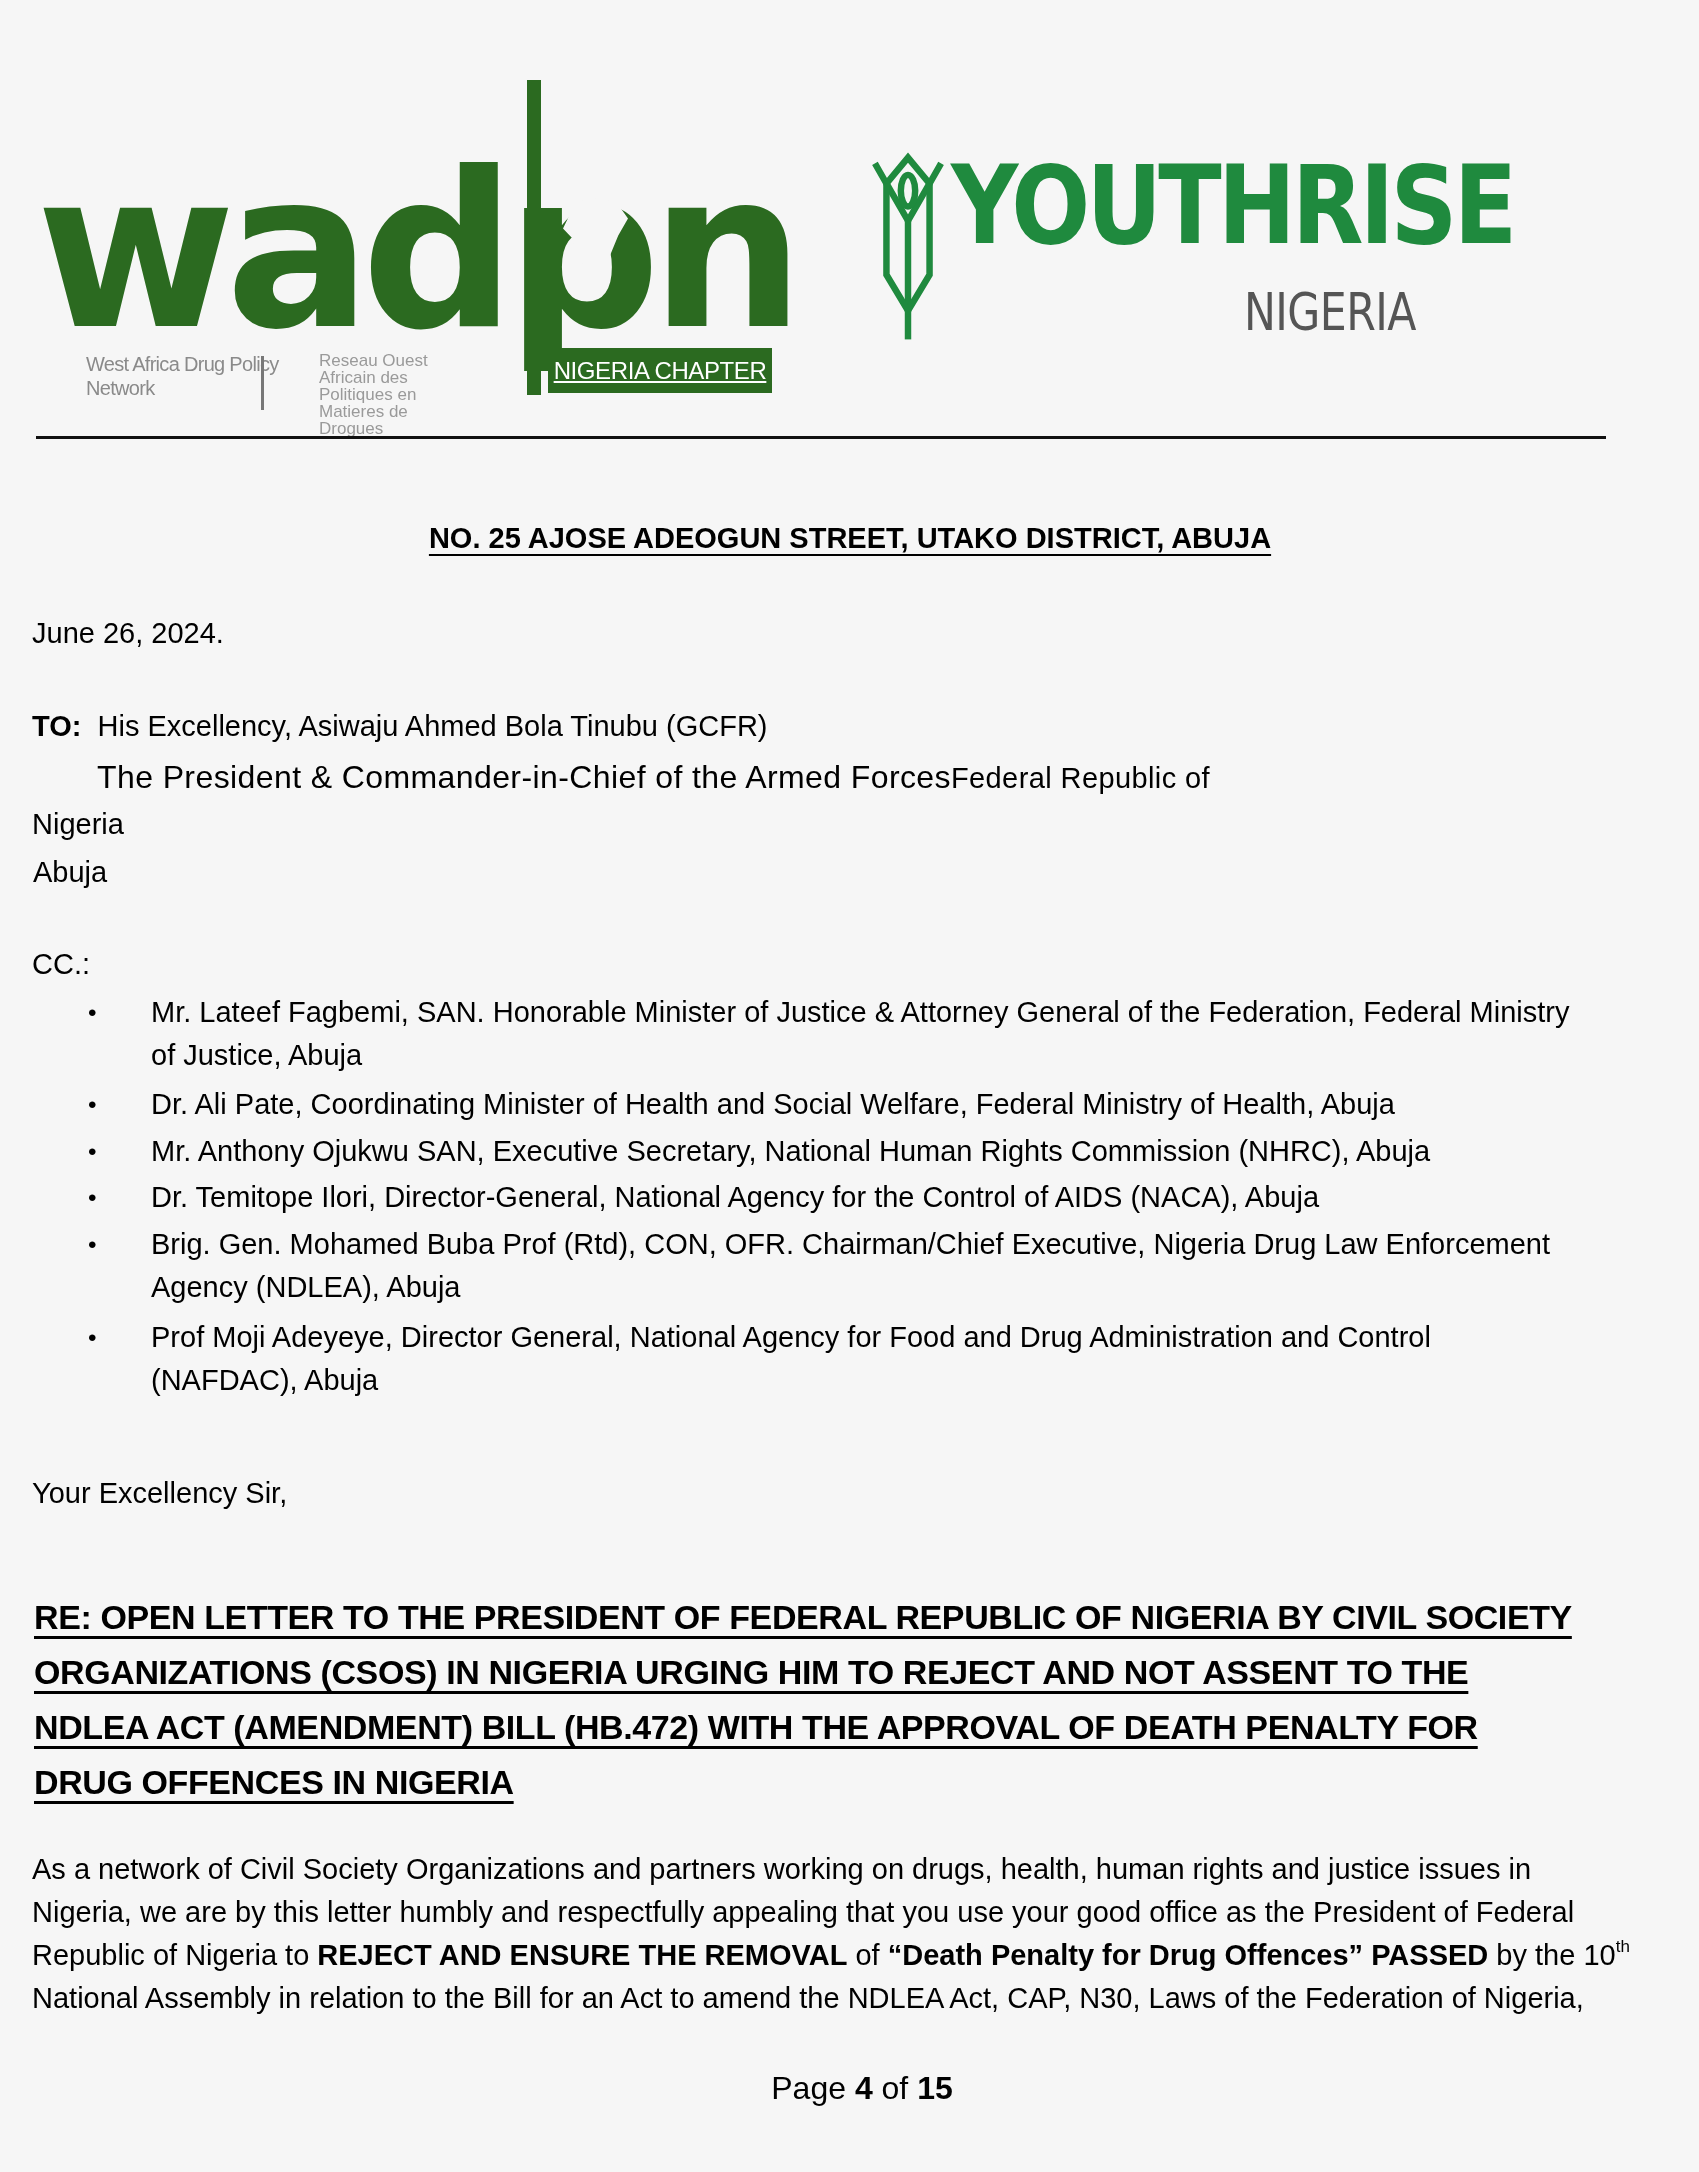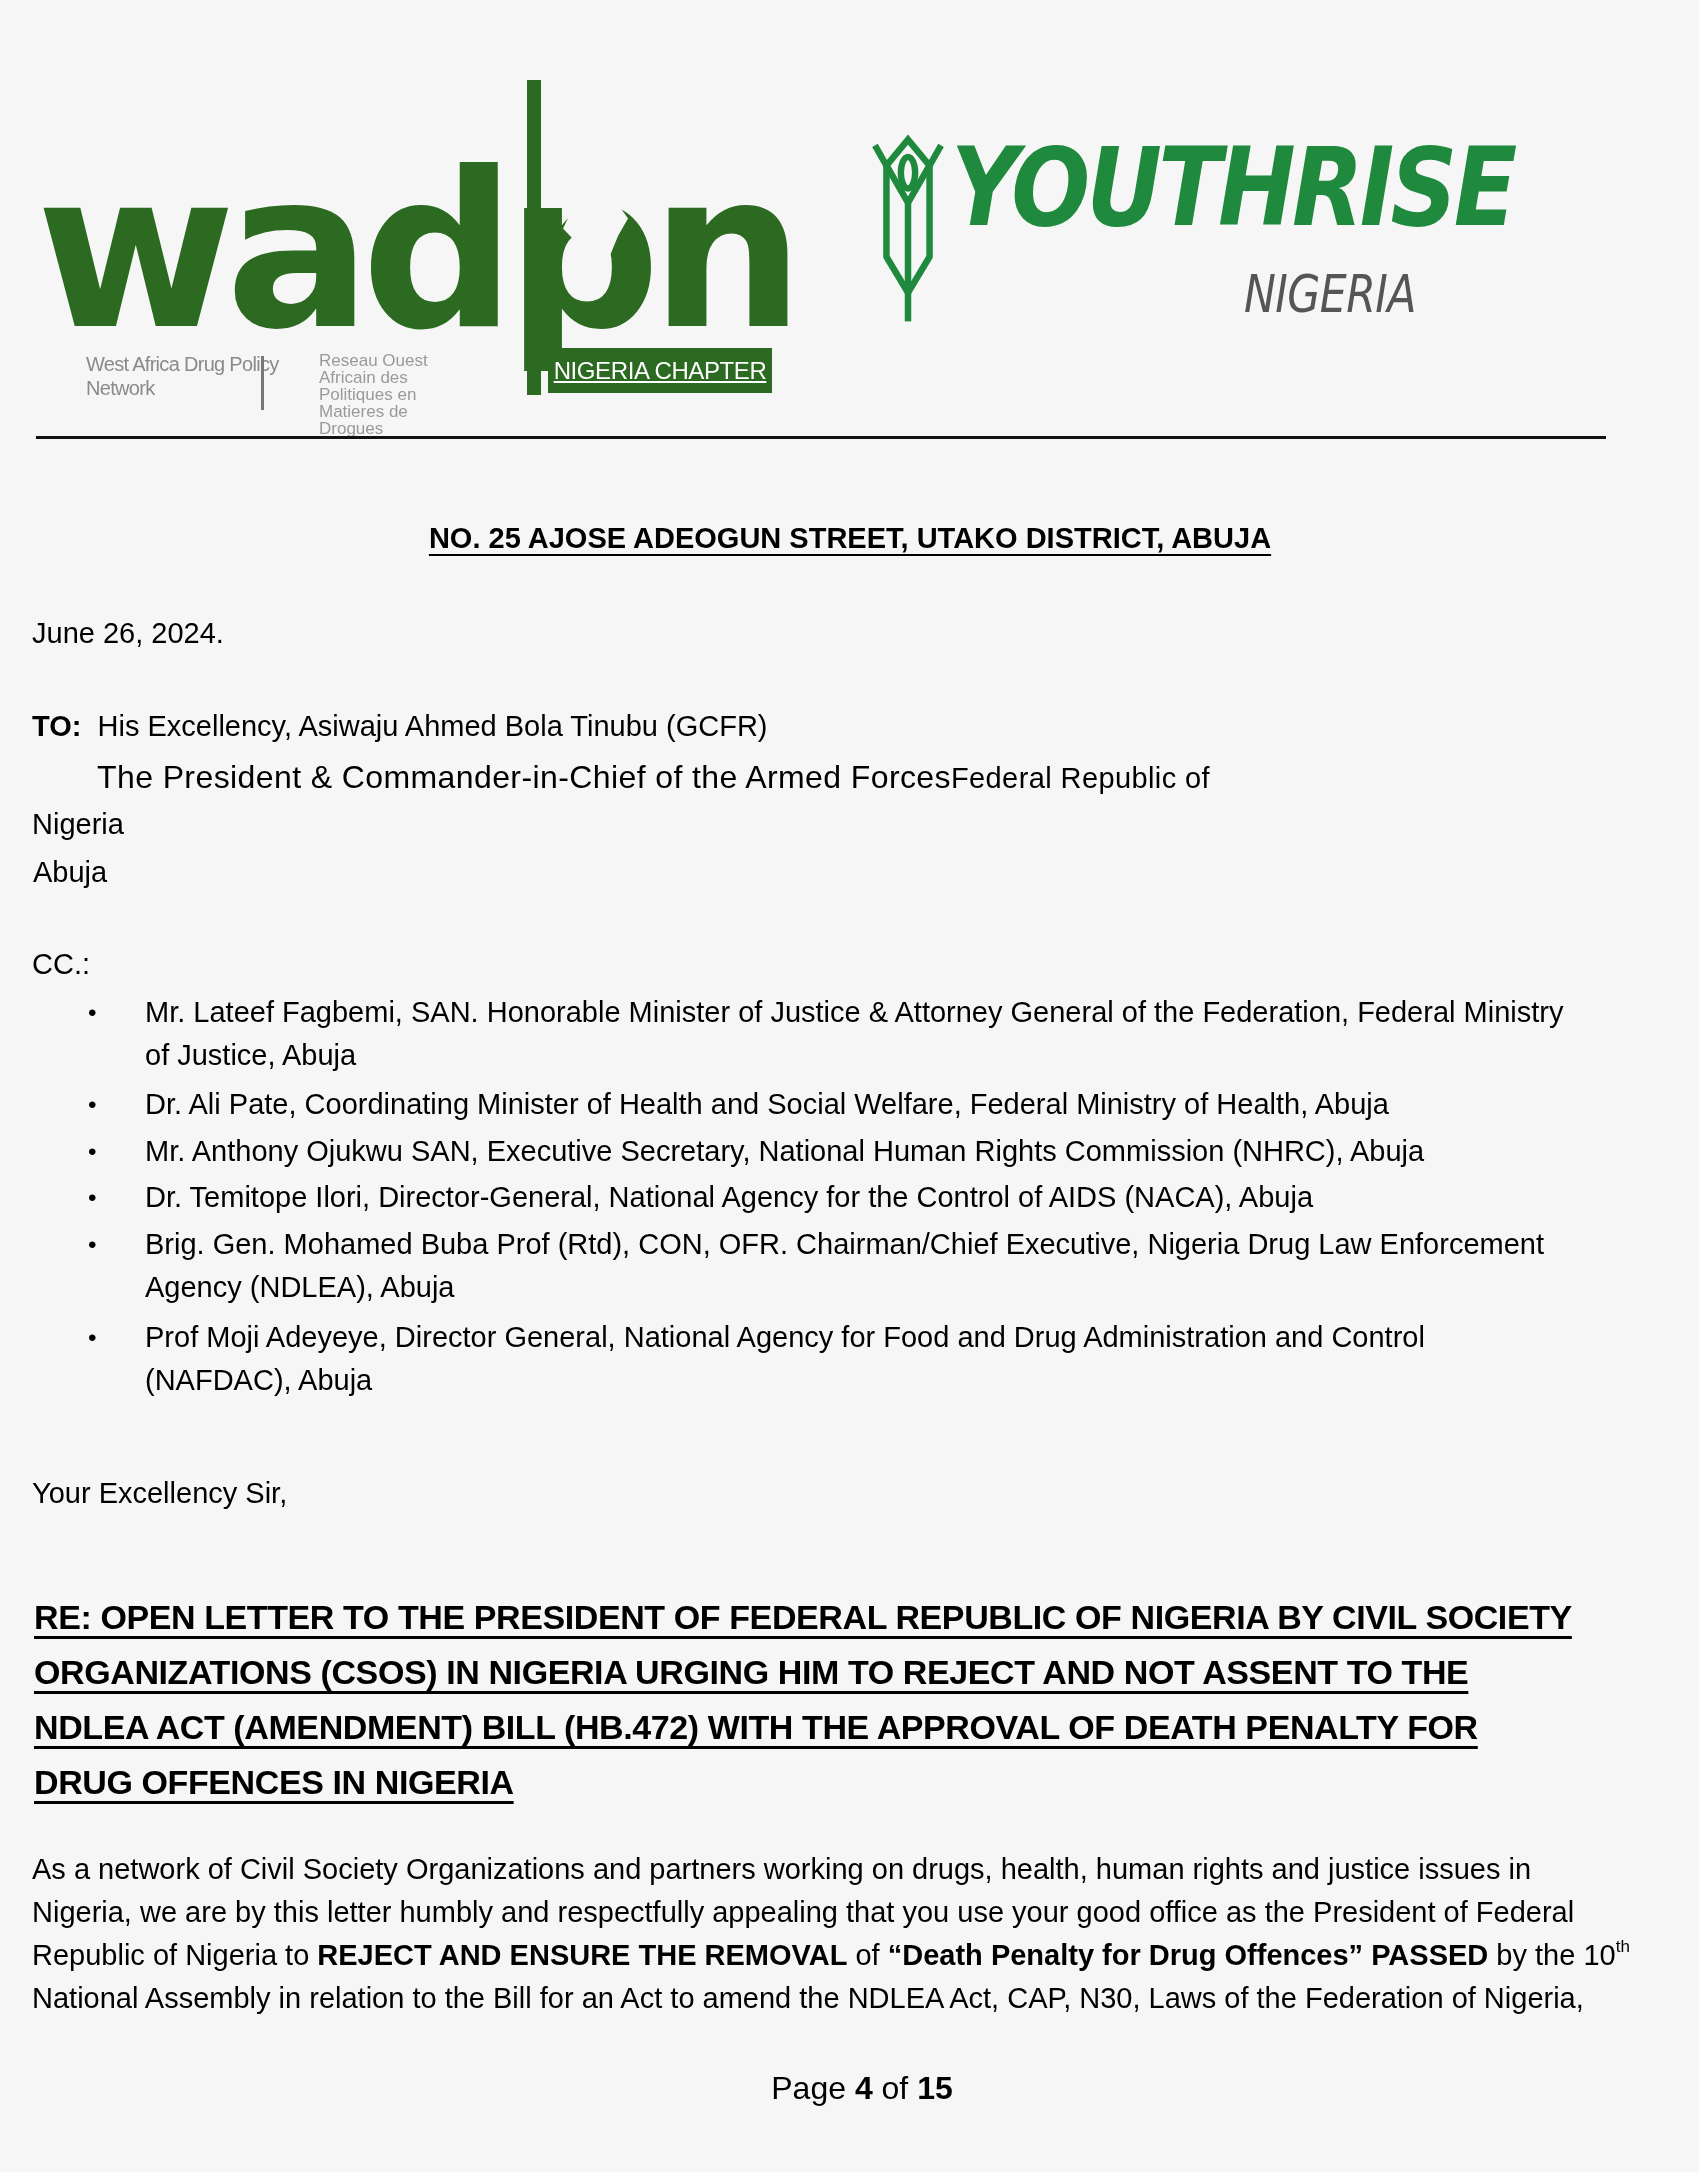--- a/index.html
+++ b/index.html
@@ -36,21 +36,21 @@
   .wadpn-name {
     position: absolute; left: 50px; top: 273px; width: 208px;
     font-size: 20px; line-height: 24.4px; color: #8a8a8a; letter-spacing: -0.7px;
   }
   .wadpn-sep { position: absolute; left: 225px; top: 277px; width: 2.9px; height: 54px; background: #777; }
   .wadpn-fr {
     position: absolute; left: 237px; top: 273px; width: 136px;
     font-size: 17px; line-height: 17px; color: #9a9a9a; margin-left: 46px;
   }
 
-  .youthrise-logo { left: 858px; top: 117px; width: 647px; height: 216px; font-style: italic; }
+  .youthrise-logo { left: 858px; top: 135px; width: 647px; height: 216px; }
   .yr-icon { position: absolute; left: 14.4px; top: 14.4px; width: 72px; height: 194px; }
   .yr-word {
     position: absolute; left: 93px; top: 17px;
     font-family: "DejaVu Sans", sans-serif; font-weight: bold;
     font-size: 108px; line-height: 1; color: #1f8a3e; letter-spacing: -4.3px;
     transform: scaleX(0.86); transform-origin: left top;
   }
   .yr-country {
     position: absolute; left: 386px; top: 151px;
     font-family: "DejaVu Sans", sans-serif;
@@ -72,21 +72,21 @@
   .to-label { font-weight: bold; }
   .to-line2 { left: 97px; top: 756px; font-size: 32px; line-height: 43px; letter-spacing: 0.4px; }
   .to-line2 .tail { font-size: 29px; }
   .to-line3 { left: 32px; top: 803px; }
   .to-line4 { left: 33px; top: 851px; text-align: right; }
 
   .cc-label { left: 32px; top: 943px; font-weight: normal; }
   .cc-list { left: 0; top: 991px; width: 1700px; }
   .cc-item { position: absolute; left: 0; width: 1700px; }
   .cc-bullet { position: absolute; left: 88px; font-size: 24.4px; }
-  .cc-text { position: absolute; left: 145px; width: 1509px; }
+  .cc-text { position: absolute; left: 151px; width: 1509px; }
 
   .salutation { left: 32px; top: 1472px; }
 
   .subject {
     left: 34px; top: 1590px; width: 1624px;
     font-weight: bold; font-size: 34px; line-height: 55px; letter-spacing: -0.4px;
   }
   .subject .line {
     display: block; white-space: nowrap;
   }

